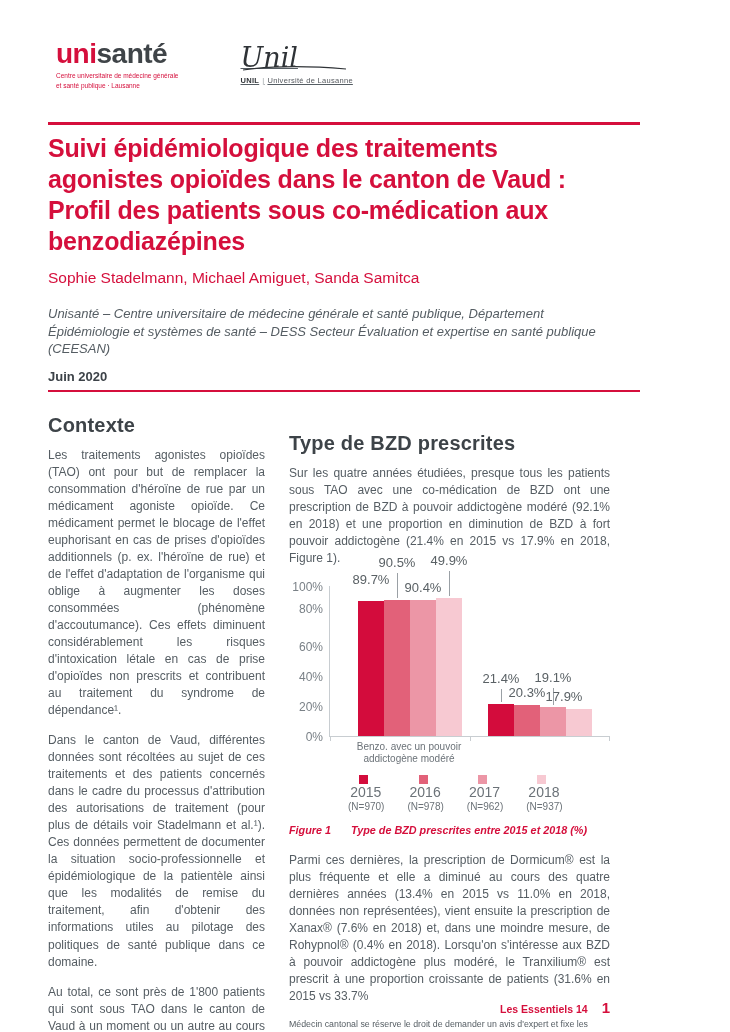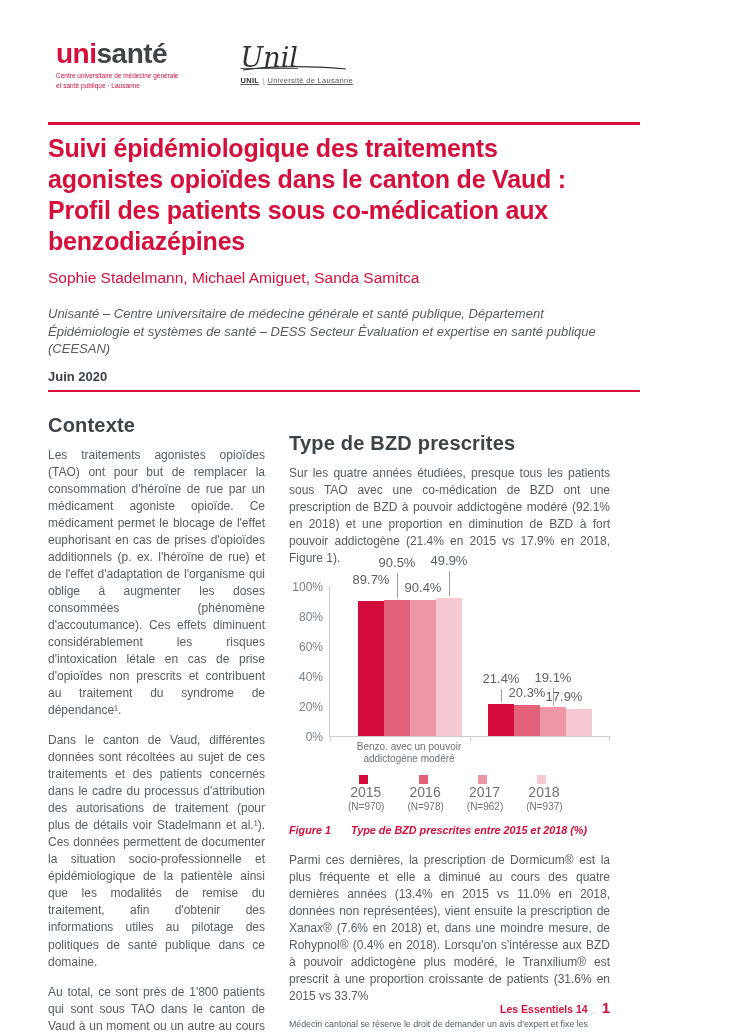--- a/index.html
+++ b/index.html
@@ -108,21 +108,21 @@
       <h2>Type de BZD prescrites</h2>
       <p class="body-p">Sur les quatre années étudiées, presque tous les patients sous TAO avec une co-médication de BZD ont une prescription de BZD à pouvoir addictogène modéré (92.1% en 2018) et une proportion en diminution de BZD à fort pouvoir addictogène (21.4% en 2015 vs 17.9% en 2018, Figure 1).</p>
 
       <div class="chart-wrap" id="figure-chart">
           <div class="chart-flex">
             <div class="yaxis">
               <div class="ytick-label" style="top: 144px;">0%</div>
               <div class="ytick-label" style="top: 114px;">20%</div>
               <div class="ytick-label" style="top: 84px;">40%</div>
               <div class="ytick-label" style="top: 54px;">60%</div>
-              <div class="ytick-label" style="top: 24px;">80%</div>
+              <div class="ytick-label" style="top: 16px;">80%</div>
               <div class="ytick-label" style="top: -6px;">100%</div>
             </div>
             <div class="plot">
               <div class="bar" style="left: 28px; width: 26px; height: 134.55px; background: rgb(211, 12, 60);"></div>
               <div class="bar-label" style="left: 13px; bottom: 148.55px;">89.7%</div>
               <div class="bar" style="left: 54px; width: 26px; height: 135.75px; background: rgb(226, 97, 121);"></div>
               <div class="leader" style="left: 67px; bottom: 137.75px; height: 25px;"></div>
               <div class="bar-label" style="left: 39px; bottom: 165.75px;">90.5%</div>
               <div class="bar" style="left: 80px; width: 26px; height: 135.6px; background: rgb(236, 150, 166);"></div>
               <div class="bar-label" style="left: 65px; bottom: 140.6px;">90.4%</div>

